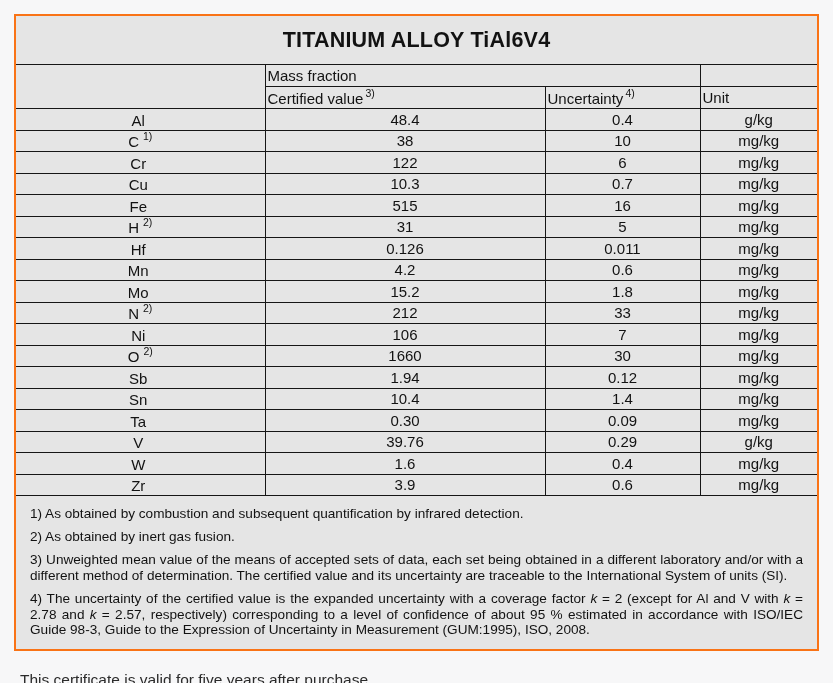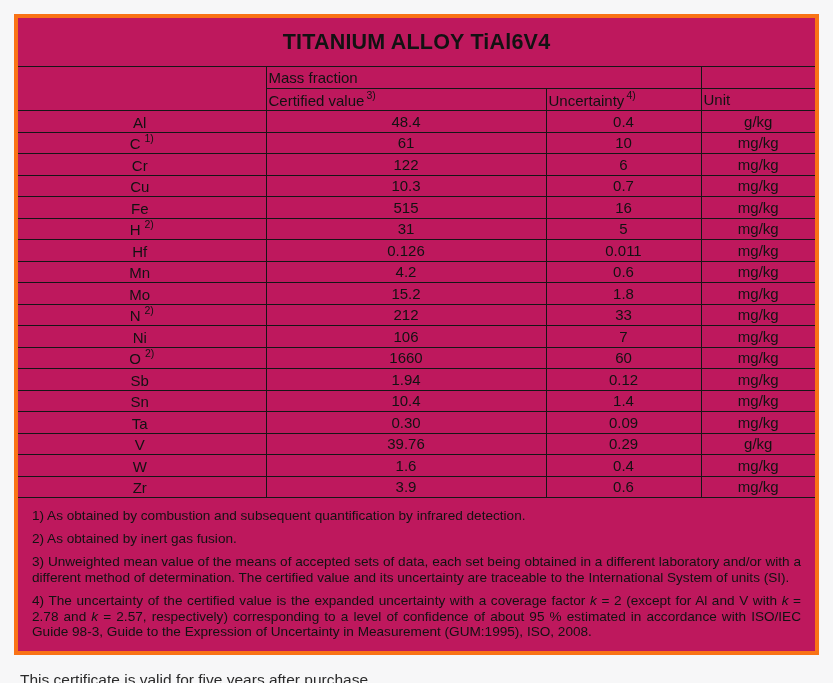--- a/index.html
+++ b/index.html
@@ -19,22 +19,22 @@
     width: 833px;
     height: 683px;
   }
   table.cert {
     position: absolute;
     left: 14px;
     top: 14px;
     width: 805px;
     border-collapse: collapse;
     table-layout: fixed;
-    background: #be185d;
-    border: 4px solid #f97316;
+    background: #e5e5e5;
+    border: 2px solid #f97316;
   }
   table.cert td {
     border: 1.5px solid #161616;
     overflow: hidden;
   }
   td.title {
     height: 46px;
     text-align: center;
     vertical-align: middle;
     font-weight: bold;
@@ -108,21 +108,21 @@
         <td class="hcell">Unit</td>
       </tr>
       <tr class="data-row">
     <td class="el"><span class="el-sym">Al</span><sup class="el-sup"></sup></td>
     <td class="val cv">48.4</td>
     <td class="val un">0.4</td>
     <td class="unit">g/kg</td>
   </tr>
         <tr class="data-row">
     <td class="el"><span class="el-sym">C</span><sup class="el-sup">1)</sup></td>
-    <td class="val cv">61</td>
+    <td class="val cv">38</td>
     <td class="val un">10</td>
     <td class="unit">mg/kg</td>
   </tr>
         <tr class="data-row">
     <td class="el"><span class="el-sym">Cr</span><sup class="el-sup"></sup></td>
     <td class="val cv">122</td>
     <td class="val un">6</td>
     <td class="unit">mg/kg</td>
   </tr>
         <tr class="data-row">
@@ -169,21 +169,21 @@
   </tr>
         <tr class="data-row">
     <td class="el"><span class="el-sym">Ni</span><sup class="el-sup"></sup></td>
     <td class="val cv">106</td>
     <td class="val un">7</td>
     <td class="unit">mg/kg</td>
   </tr>
         <tr class="data-row">
     <td class="el"><span class="el-sym">O</span><sup class="el-sup">2)</sup></td>
     <td class="val cv">1660</td>
-    <td class="val un">60</td>
+    <td class="val un">30</td>
     <td class="unit">mg/kg</td>
   </tr>
         <tr class="data-row">
     <td class="el"><span class="el-sym">Sb</span><sup class="el-sup"></sup></td>
     <td class="val cv">1.94</td>
     <td class="val un">0.12</td>
     <td class="unit">mg/kg</td>
   </tr>
         <tr class="data-row">
     <td class="el"><span class="el-sym">Sn</span><sup class="el-sup"></sup></td>

